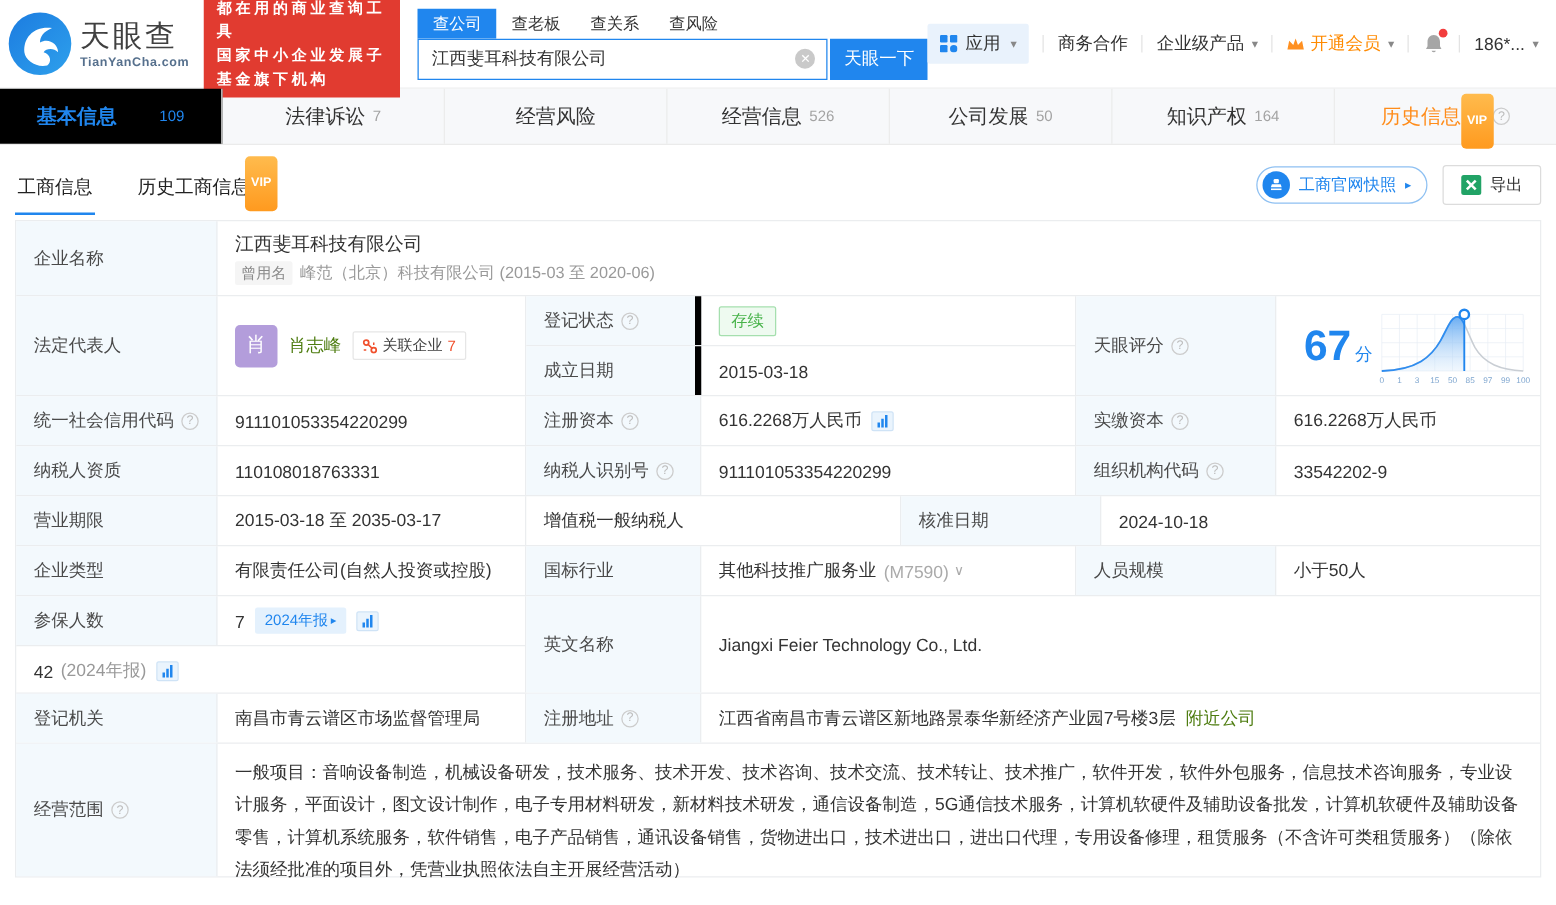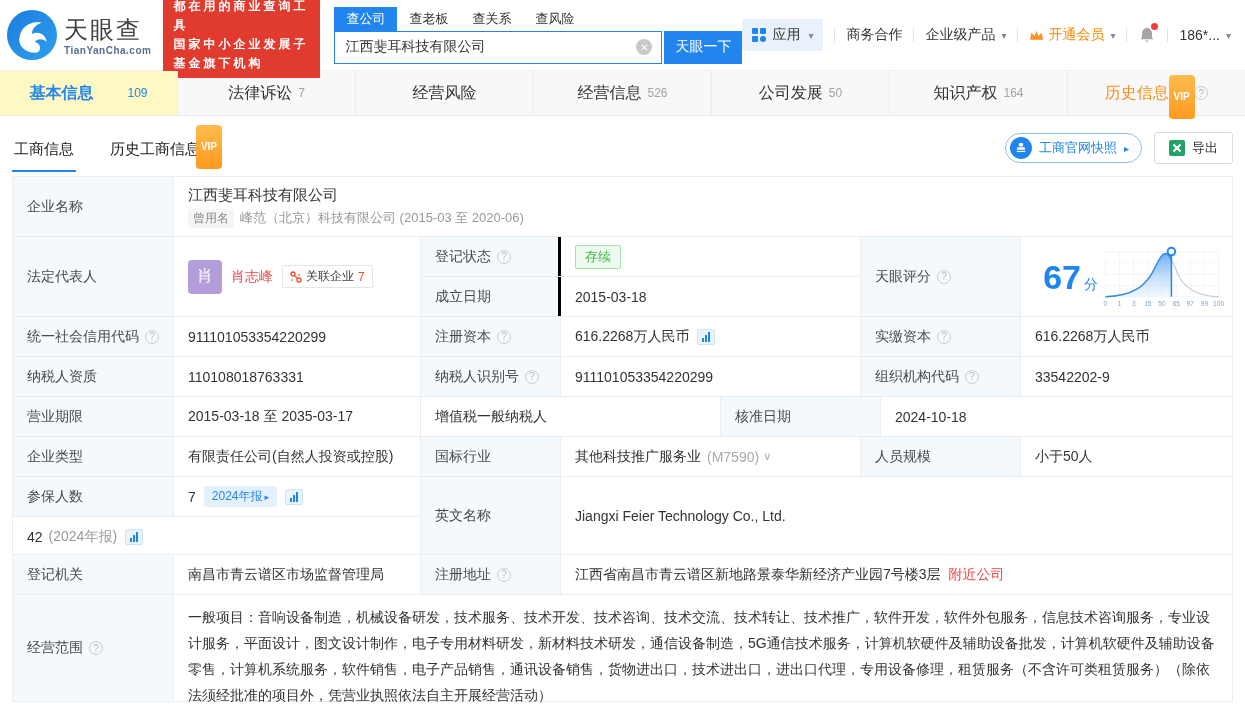--- a/index.html
+++ b/index.html
@@ -33,21 +33,21 @@
 .nav-item.vip { color:#ff8a00; }
 .caret { font-size:10px; color:#888; margin-left:2px; }
 .bell { position:relative; cursor:pointer; display:flex; }
 .bell .dot { position:absolute; top:-3px; right:-2px; width:7px; height:7px; border-radius:50%; background:#f23d3d; }
 
 
 .tabbar { display:flex; height:46px; background:#f7f8fa; border-top:1px solid #f1f1f1; border-bottom:1px solid #ebebeb; }
 .tab { flex:1; display:flex; align-items:center; justify-content:center; font-size:16px; color:#333;
   border-right:1px solid #ececec; cursor:pointer; position:relative; }
 .tab:last-child { border-right:none; }
-.tab.active { background:#fef9c3; color:#2086ee; font-weight:bold;gap:28px; }
+.tab.active { background:#000000; color:#2086ee; font-weight:bold;gap:28px; }
 .tab .count { font-size:12px; color:#a3a3a3; margin-left:6px; font-weight:normal; }
 .tab.active .count { color:#2086ee; }
 .tab.vip-tab { color:#ff8c1a; }
 .tab.vip-tab .count { color:#c9a06b; }
 .vip-badge { background:linear-gradient(180deg,#ffbb4d,#ff9a1f); color:#fff; font-size:10px;
   font-weight:bold; padding:16px 5px; border-radius:4px; line-height:12px; }
 .tab .vip-badge { position:absolute; top:4px; left:calc(50% + 12px); }
 
 
 .subtab-row { display:flex; align-items:flex-end; padding:22px 12px 0; height:56px; }
@@ -74,33 +74,33 @@
 .label { background:#f3f9fd; color:#4a4a4a; }
 .c-l1 { width:161px; } .c-v1 { width:247px; } .c-l2 { width:140px; }
 .c-v2 { width:300px; } .c-l3 { width:160px; } .c-v3 { flex:1; }
 .flex1 { flex:1; }
 .r1 { height:60px; }
 .r2 { height:80px; }
 .r10 { height:106px; }
 .mid { width:440px; display:flex; flex-direction:column; border-right:1px solid #ebedef; }
 .subrow { display:flex; flex:1; border-bottom:1px solid #ebedef; }
 .subrow:last-child { border-bottom:none; }
-.subrow .c-l2 { border-right:3px solid #000000; }
+.subrow .c-l2 { border-right:5px solid #000000; }
 .lstack { width:408px; display:flex; flex-direction:column; border-right:1px solid #ebedef; }
 .lstack .subrow .c-l1 { border-right:1px solid #ebedef; }
 .lstack .cell { border-right:none; }
 .name-block { display:flex; flex-direction:column; justify-content:center; gap:4px; }
 .company-name { font-size:15px; color:#333; }
 .former-line { display:flex; align-items:center; gap:6px; font-size:13px; color:#999; }
 .former-tag { background:#f5f5f5; color:#8a8a8a; font-size:12px; padding:1px 5px; border-radius:2px; }
 .help { width:14px; height:14px; min-width:14px; border:1px solid #ccc; border-radius:50%; color:#bbb;
   font-size:10px; display:inline-flex; align-items:center; justify-content:center; margin-left:6px; cursor:pointer; }
 .avatar { width:34px; height:34px; border-radius:4px; background:#b39ddb; color:#fff; font-size:16px;
   display:flex; align-items:center; justify-content:center; cursor:pointer; }
-.link { color:#ef4444; cursor:pointer; text-decoration:none; }
+.link { color:#4d7c0f; cursor:pointer; text-decoration:none; }
 .rep-name { margin:0 9px; }
 .rel-badge { display:flex; align-items:center; gap:4px; border:1px solid #e6e6e6; border-radius:2px;
   padding:2px 7px; font-size:12px; color:#404040; cursor:pointer; background:#fff; }
 .rel-count { color:#f0502d; }
 .status-badge { color:#48b34a; background:#eefaf0; border:1px solid #a5dfae; border-radius:2px;
   padding:2px 9px; font-size:13px; }
 .chart-ico { width:18px; height:16px; border:1px solid #cfe3f6; background:#eaf4fd; border-radius:2px;
   display:inline-flex; align-items:flex-end; justify-content:center; gap:1px; padding:2px 3px; margin-left:8px; cursor:pointer; }
 .chart-ico i { width:2px; background:#2086ee; display:block; }
 .chart-ico .b1{height:4px;} .chart-ico .b2{height:7px;} .chart-ico .b3{height:10px;}

